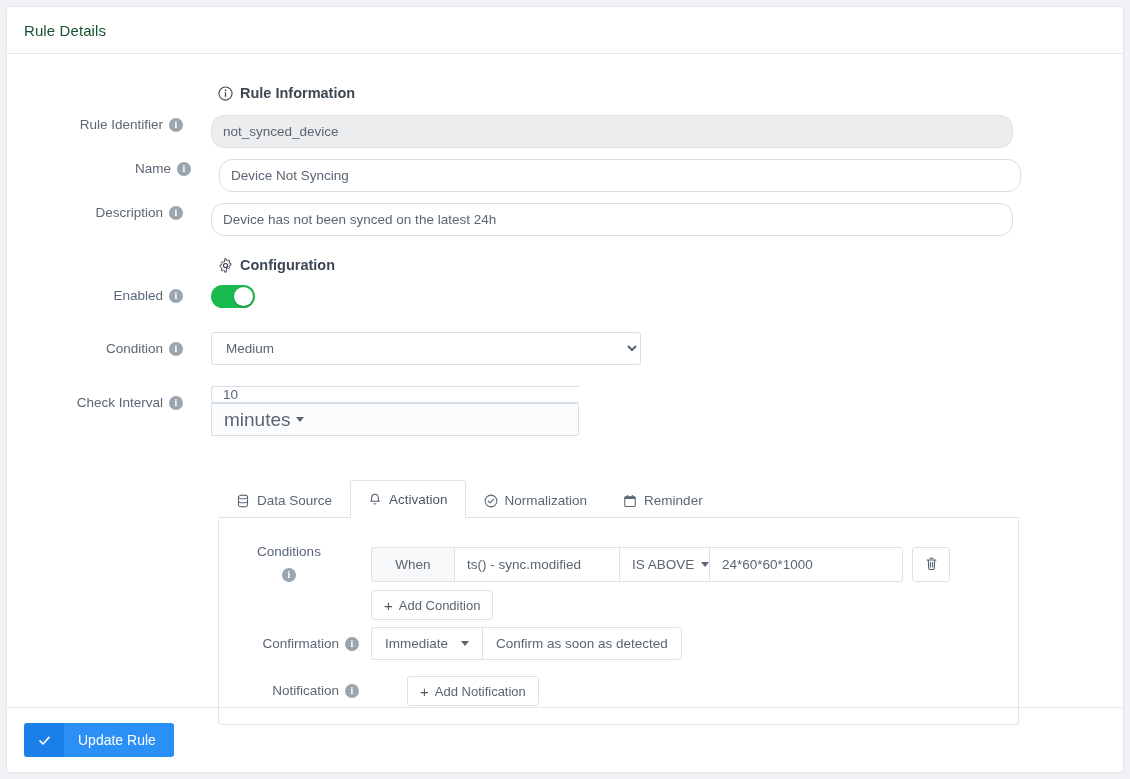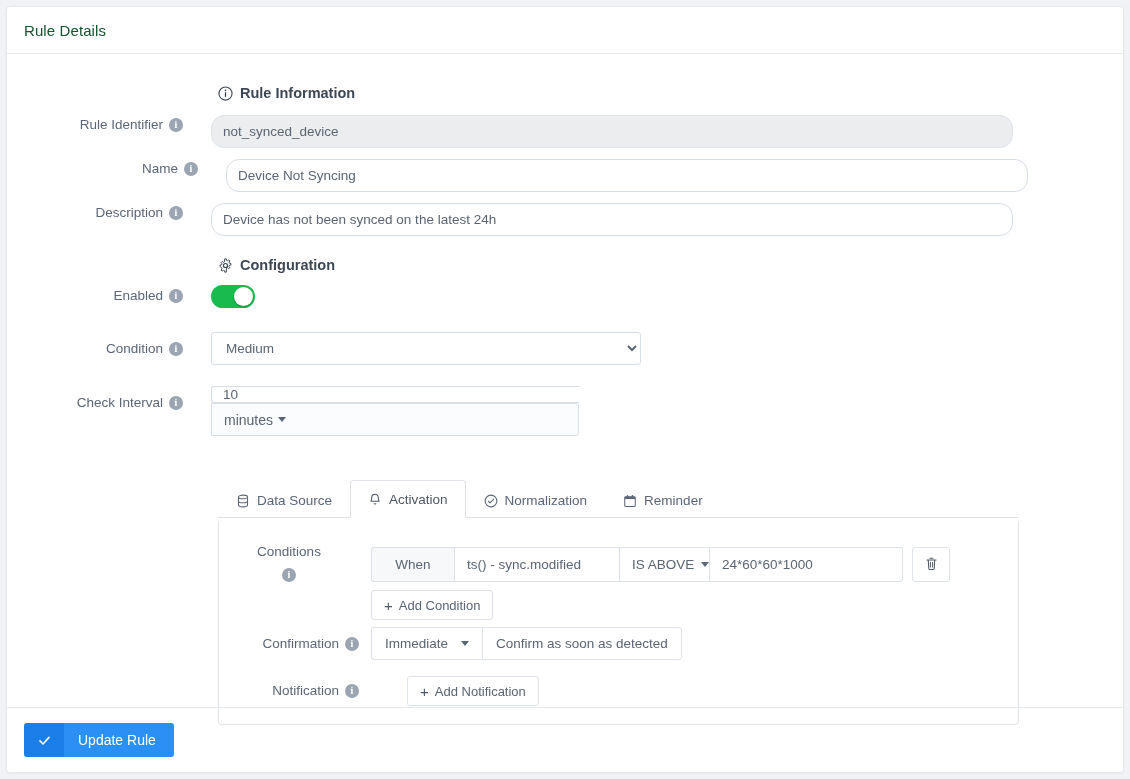--- a/index.html
+++ b/index.html
@@ -125,21 +125,21 @@
     border-radius: 3px 0 0 3px;
     background: #fff; display: flex; align-items: center;
     padding: 0 11px; font-size: 13.5px; color: #5a6673;
   }
   .igroup .append {
     height: 33px;
     border: 1px solid #d8dee6;
     border-radius: 0 3px 3px 0;
     background: #fbfcfd;
     display: flex; align-items: center; gap: 5px;
-    padding: 0 12px; font-size: 14px; color: #5a6673;
+    padding: 0 12px; font-size: 19px; color: #5a6673;
     cursor: pointer;
   }
   .caret {
     width: 0; height: 0;
     border-left: 4px solid transparent;
     border-right: 4px solid transparent;
     border-top: 5px solid #5a6673;
     display: inline-block;
   }
 
@@ -282,21 +282,21 @@
       </div>
 
       <div class="row" style="left:0px; top:61px; width:1006px;">
         <div class="lbl">
           <span>Rule Identifier</span>
           <span class="info-f">i</span>
         </div>
         <div class="inp readonly" style="width:802px; margin-left:28px;">not_synced_device</div>
       </div>
 
-      <div class="row" style="left:15px; top:105px; width:1006px;">
+      <div class="row" style="left:8px; top:105px; width:1006px;">
         <div class="lbl">
           <span>Name</span>
           <span class="info-f">i</span>
         </div>
         <div class="inp" style="width:802px; margin-left:28px;">Device Not Syncing</div>
       </div>
 
       <div class="row" style="left:0px; top:149px; width:1006px;">
         <div class="lbl">
           <span>Description</span>

